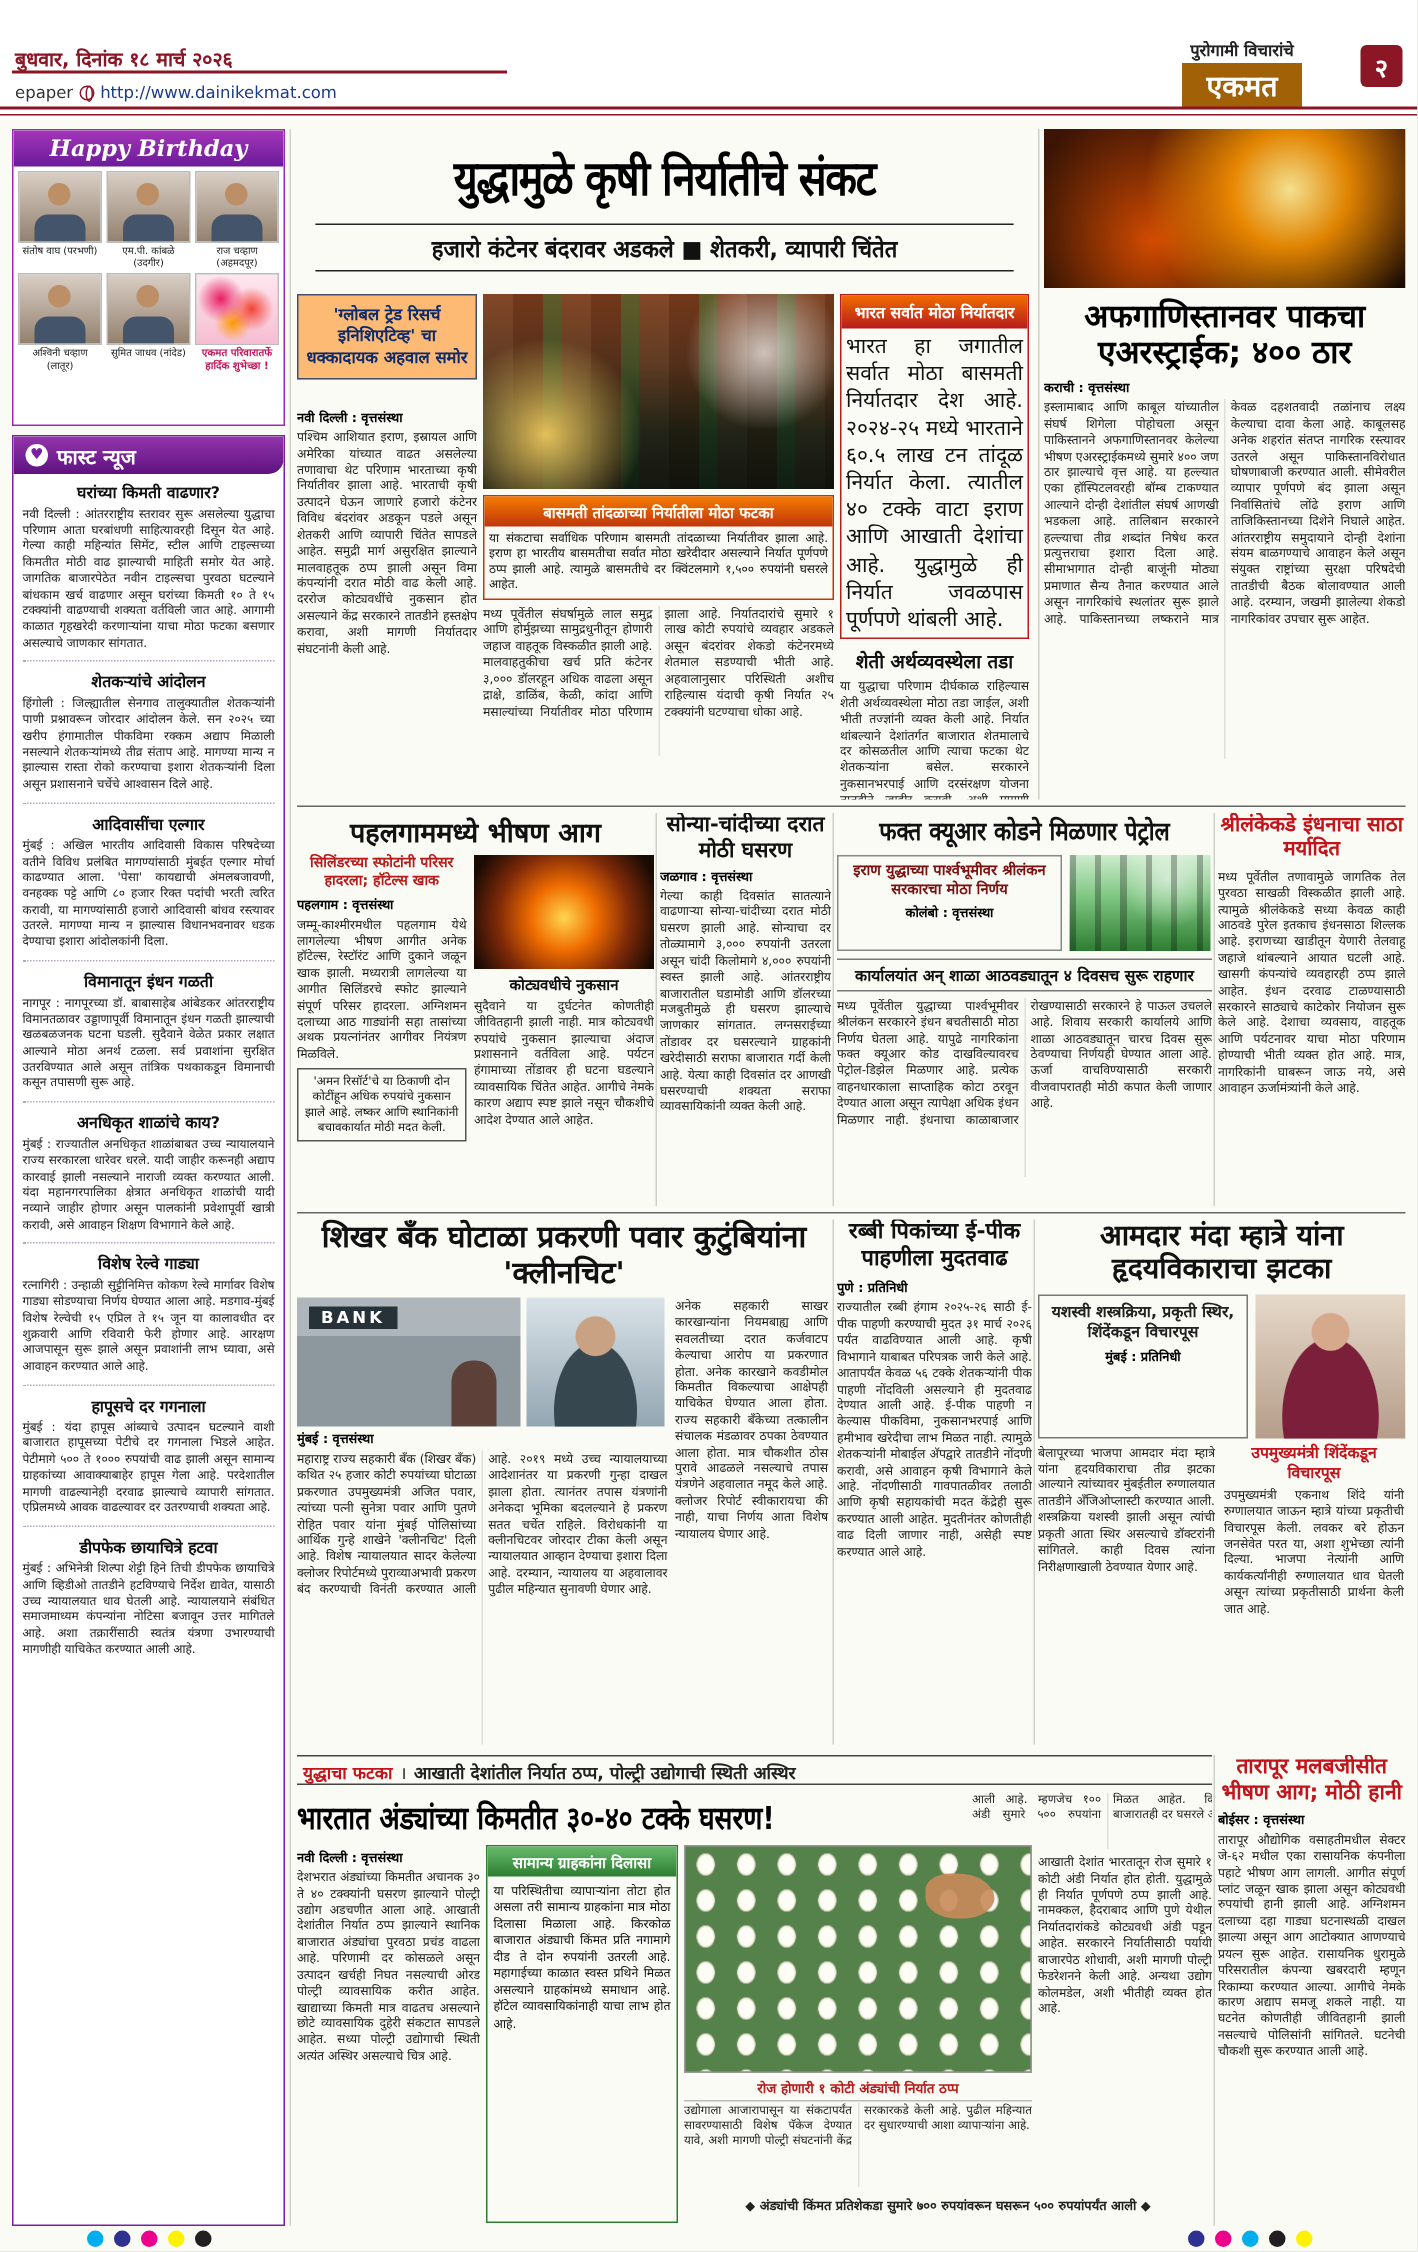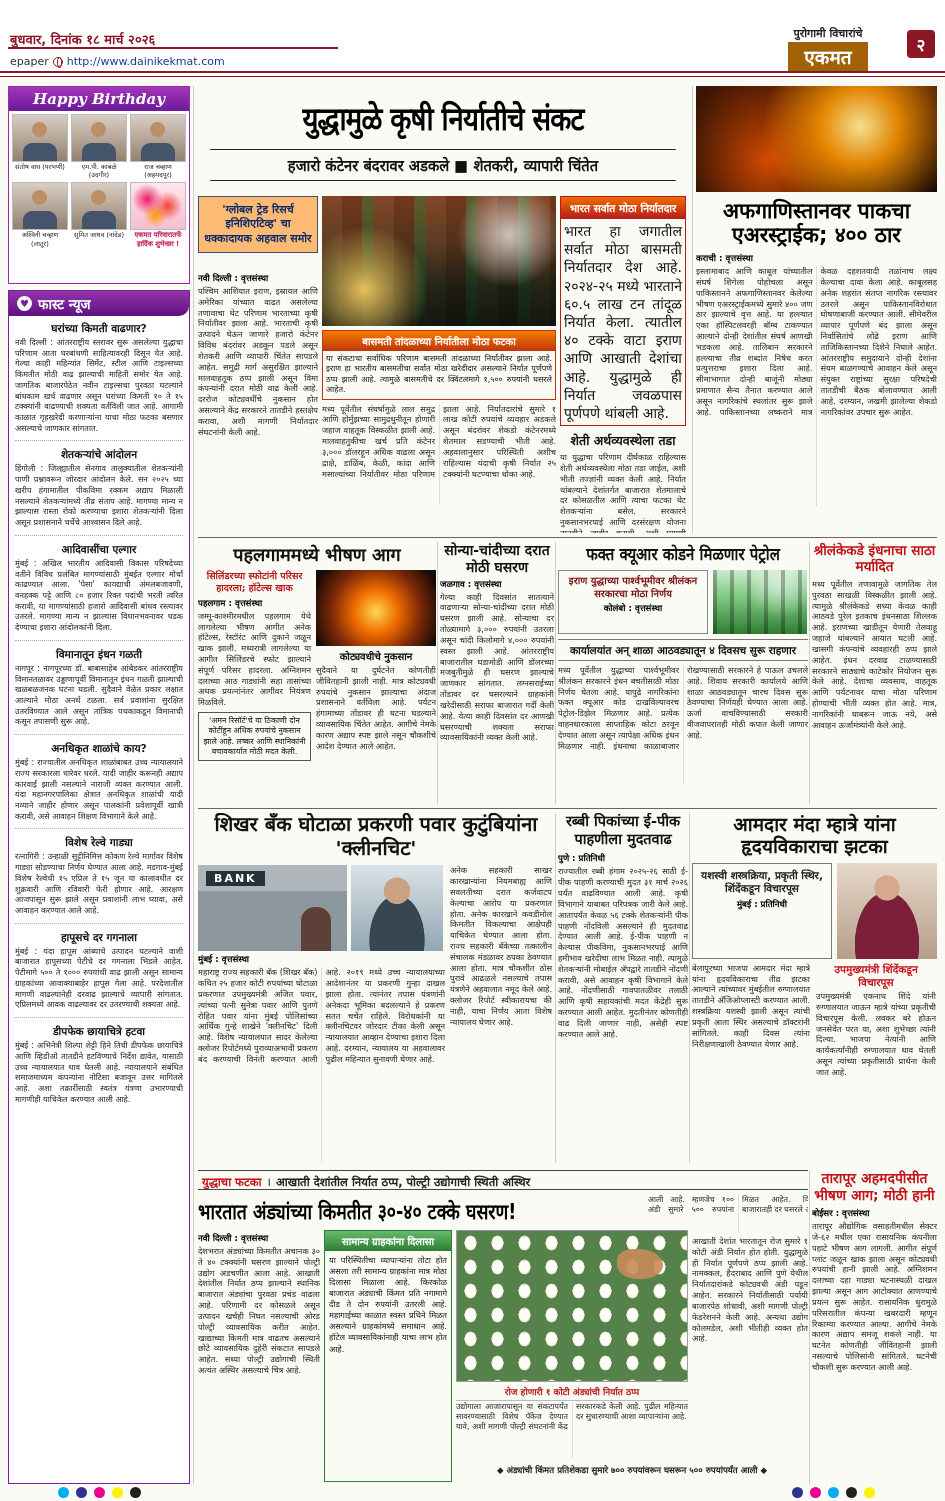--- a/index.html
+++ b/index.html
@@ -440,21 +440,21 @@
     </div>
     <div class="egg-cap">रोज होणारी १ कोटी अंड्यांची निर्यात ठप्प</div>
     <div class="egg-under cols2 body-sm">उद्योगाला आजारापासून या संकटापर्यंत सावरण्यासाठी विशेष पॅकेज देण्यात यावे, अशी मागणी पोल्ट्री संघटनांनी केंद्र सरकारकडे केली आहे. पुढील महिन्यात दर सुधारण्याची आशा व्यापाऱ्यांना आहे.</div>
     <div class="egg-colR body">आखाती देशांत भारतातून रोज सुमारे १ कोटी अंडी निर्यात होत होती. युद्धामुळे ही निर्यात पूर्णपणे ठप्प झाली आहे. नामक्कल, हैदराबाद आणि पुणे येथील निर्यातदारांकडे कोट्यवधी अंडी पडून आहेत. सरकारने निर्यातीसाठी पर्यायी बाजारपेठ शोधावी, अशी मागणी पोल्ट्री फेडरेशनने केली आहे. अन्यथा उद्योग कोलमडेल, अशी भीतीही व्यक्त होत आहे.</div>
     <div class="egg-note">◆ अंड्यांची किंमत प्रतिशेकडा सुमारे ७०० रुपयांवरून घसरून ५०० रुपयांपर्यंत आली ◆</div>
   </div>
 
   <div class="vr" style="left:809px; top:1170px; height:314px;"></div>
 
   <div class="tarapur">
-    <div class="tara-h">तारापूर अहमदपीसीत भीषण आग; मोठी हानी</div>
+    <div class="tara-h">तारापूर मलबजीसीत भीषण आग; मोठी हानी</div>
     <div class="dateline">बोईसर : वृत्तसंस्था</div>
     <div class="body">तारापूर औद्योगिक वसाहतीमधील सेक्टर जे-६२ मधील एका रासायनिक कंपनीला पहाटे भीषण आग लागली. आगीत संपूर्ण प्लांट जळून खाक झाला असून कोट्यवधी रुपयांची हानी झाली आहे. अग्निशमन दलाच्या दहा गाड्या घटनास्थळी दाखल झाल्या असून आग आटोक्यात आणण्याचे प्रयत्न सुरू आहेत. रासायनिक धुरामुळे परिसरातील कंपन्या खबरदारी म्हणून रिकाम्या करण्यात आल्या. आगीचे नेमके कारण अद्याप समजू शकले नाही. या घटनेत कोणतीही जीवितहानी झाली नसल्याचे पोलिसांनी सांगितले. घटनेची चौकशी सुरू करण्यात आली आहे.</div>
   </div>
 
   <div class="dots dots-l">
     <span class="dot" style="background:#00AEEF"></span>
     <span class="dot" style="background:#2E3192"></span>
     <span class="dot" style="background:#EC008C"></span>
     <span class="dot" style="background:#FFF200"></span>
     <span class="dot" style="background:#231F20"></span>

